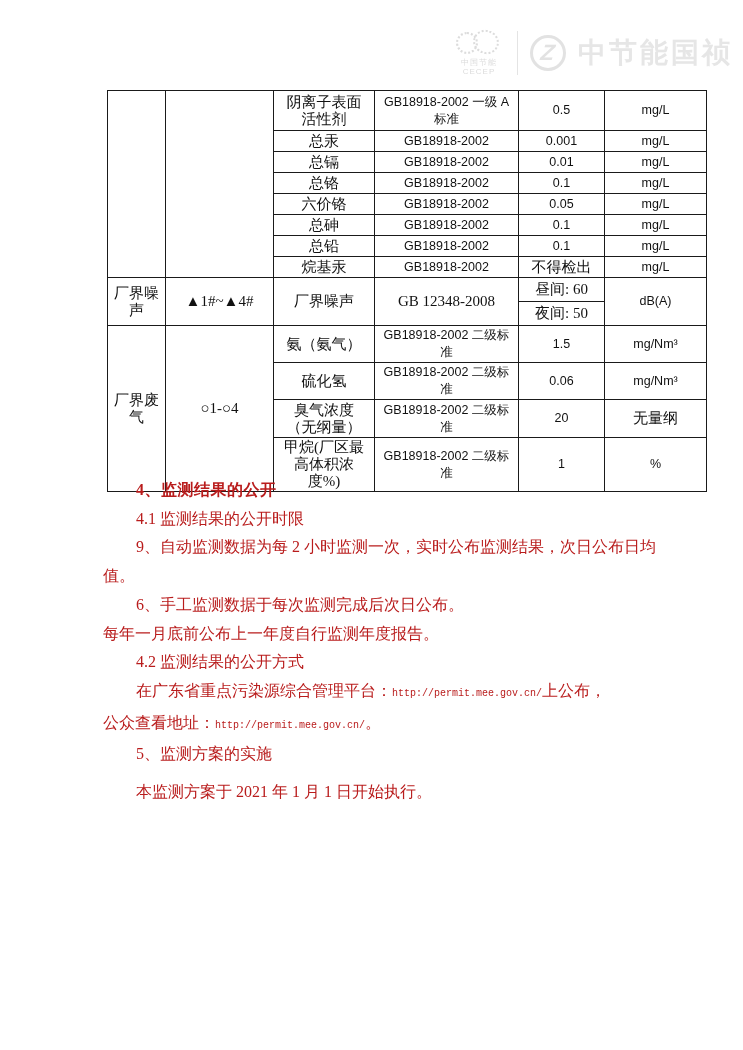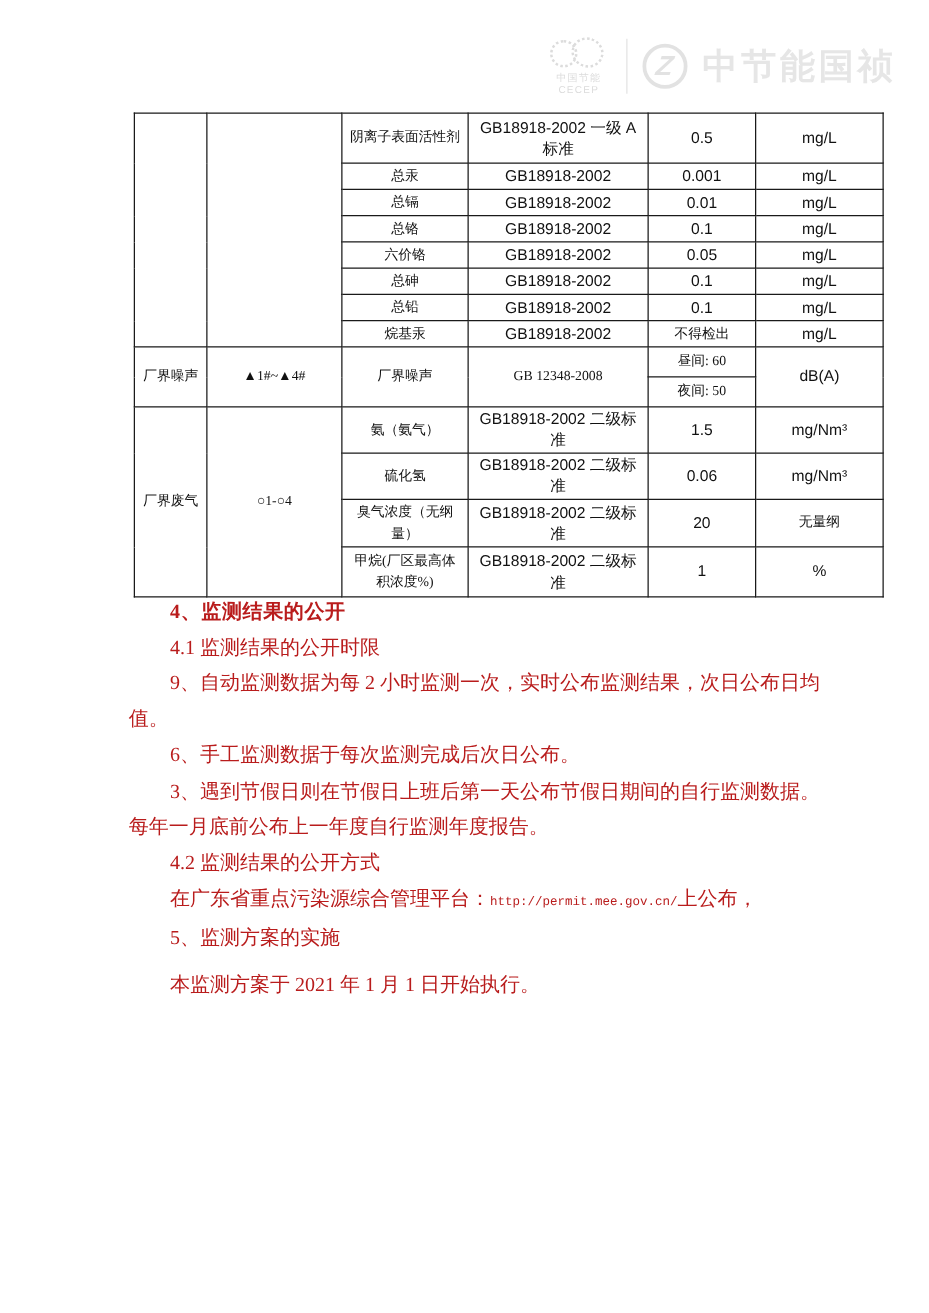--- a/index.html
+++ b/index.html
@@ -4,21 +4,21 @@
 <style>
   * { margin:0; padding:0; box-sizing:border-box; }
   html,body { background:#ffffff; }
   .page {
     position:relative; width:743px; height:1050px; background:#ffffff;
     font-family:"Liberation Serif", serif; color:#111; overflow:hidden;
   }
 
   
   .header-wm {
-    position:absolute; top:30px; right:26px;
+    position:absolute; top:30px; right:10px;
     display:flex; align-items:center; gap:12px;
     color:#e3e3e3; user-select:none;
   }
   .wm-left { display:flex; flex-direction:column; align-items:center; width:52px; }
   .wm-rings { position:relative; width:46px; height:26px; margin-bottom:2px; }
   .ring { position:absolute; border:2px dotted #dcdcdc; border-radius:50%; }
   .ring.r1 { width:22px; height:22px; left:0; top:2px; }
   .ring.r2 { width:26px; height:24px; left:17px; top:0; transform:rotate(18deg); }
   .wm-small { font-size:8px; line-height:9px; color:#dcdcdc; letter-spacing:1px;
               font-family:"Liberation Sans", sans-serif; white-space:nowrap; }
@@ -32,21 +32,21 @@
   .wm-title { font-family:Liberation Serif, serif; font-weight:bold;
               font-size:28px; letter-spacing:3px; color:#e6e6e6; white-space:nowrap; }
 
   
   .doc-table {
     position:absolute; left:107px; top:90px; width:599px;
     border-collapse:collapse; table-layout:fixed;
   }
   .doc-table td {
     border:1px solid #1a1a1a; text-align:center; vertical-align:middle;
-    padding:1px 6px; font-size:11px; line-height:17px; color:#111;
+    padding:1px 6px; font-size:15px; line-height:17px; color:#111;
     word-break:break-all; overflow:hidden;
   }
   .doc-table td.sans { font-family:"Liberation Sans", sans-serif; font-size:12.5px; }
   .doc-table td.serif { font-family:"Liberation Serif", serif; }
   .h-r1  { height:40px; }
   .h-std { height:21px; }
   .h-sub { height:24px; }
   .h-g1 { height:36px; } .h-g2 { height:37px; } .h-g3 { height:38px; } .h-g4 { height:40px; }
 
   
@@ -183,23 +183,25 @@
       </tr>
     </tbody>
   </table>
 
   <div class="bodytext">
     <div class="ln indent bold">4、监测结果的公开</div>
     <div class="ln indent">4.1 监测结果的公开时限</div>
     <div class="ln indent">9、自动监测数据为每 2 小时监测一次，实时公布监测结果，次日公布日均</div>
     <div class="ln">值。</div>
     <div class="ln indent">6、手工监测数据于每次监测完成后次日公布。</div>
-    <div class="ln indent">3、遇到节假日则在节假日上班后第一天公布节假日期间的自行监测数据。</div>
     <div class="ln">每年一月底前公布上一年度自行监测年度报告。</div>
     <div class="ln indent">4.2 监测结果的公开方式</div>
     <div class="ln indent">
       <span>在广东省重点污染源综合管理平台：</span><span class="seg-mono">http://permit.mee.gov.cn/</span><span>上公布，</span>
     </div>
+    <div class="ln">
+      <span>公众查看地址：</span><span class="seg-mono">http://permit.mee.gov.cn/</span><span>。</span>
+    </div>
     <div class="ln indent">5、监测方案的实施</div>
     <div class="ln indent extra">本监测方案于 2021 年 1 月 1 日开始执行。</div>
   </div>
 
 </div>
 
 </body></html>

